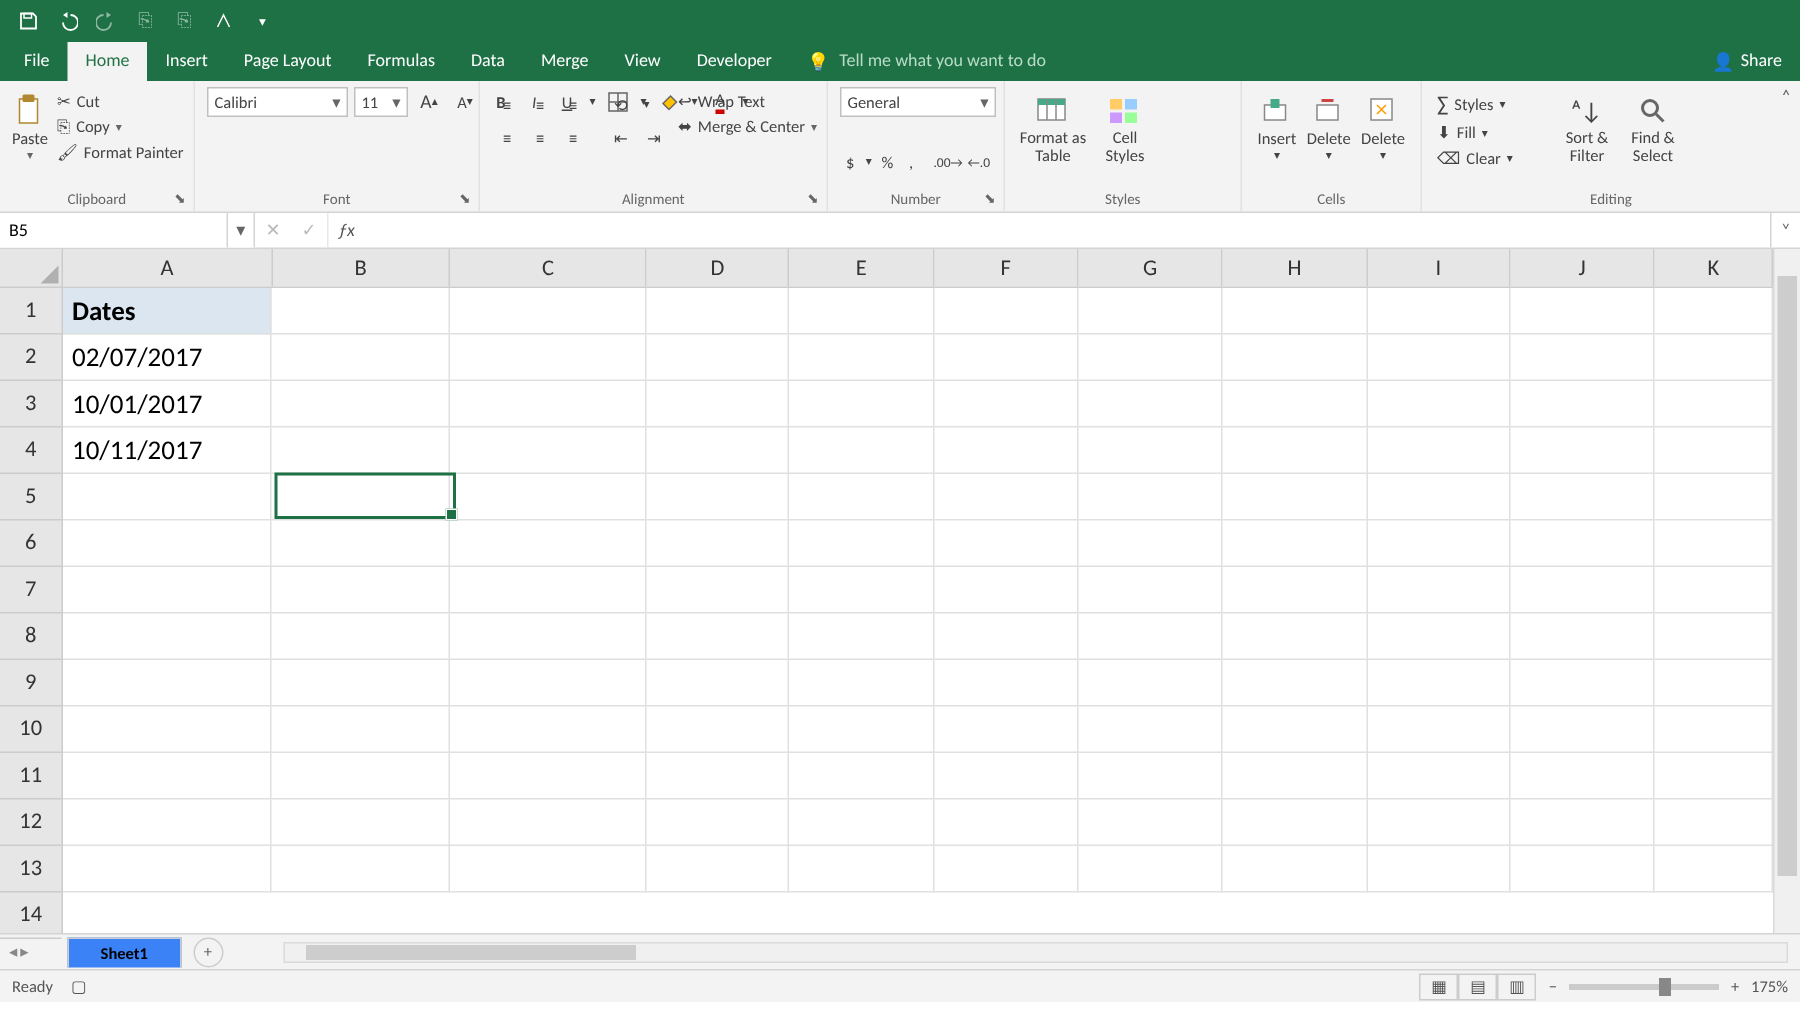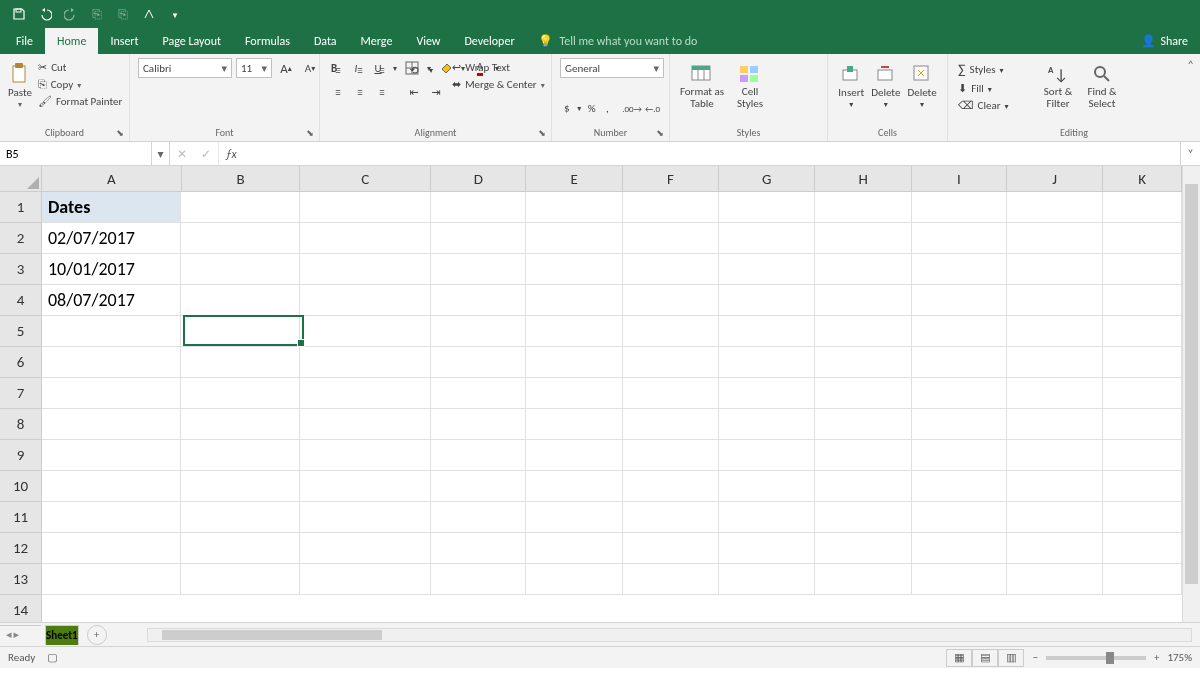--- a/index.html
+++ b/index.html
@@ -59,21 +59,21 @@
 .cell.bold { font-weight: bold; }
 .cell.header-highlight { background: #dce6f1; }
 .selected-cell { position: absolute; border: 2px solid #1e7145; pointer-events: none; z-index: 5; }
 .selected-cell::after { content: ""; position: absolute; right: -3px; bottom: -3px; width: 6px; height: 6px; background: #1e7145; border: 1px solid #fff; }
 .vscroll { position: absolute; top: 0; right: 0; width: 18px; bottom: 0; background: #f0f0f0; border-left: 1px solid #dadada; }
 .vscroll .thumb { position: absolute; left: 2px; right: 2px; top: 18px; height: 400px; background: #cdcdcd; }
 
 
 .sheet-bar { height: 24px; background: #f3f3f3; border-top: 1px solid #d4d4d4; display: flex; align-items: center; font-size: 11px; }
 .sheet-nav { display: flex; gap: 2px; padding: 0 6px; color: #888; }
-.sheet-tab { background: #4d7c0f; border: 1px solid #ccc; border-bottom: none; padding: 3px 0; font-size: 11px; font-weight: bold; cursor: pointer; }
+.sheet-tab { background: #3b82f6; border: 1px solid #ccc; border-bottom: none; padding: 3px 21px; font-size: 11px; font-weight: bold; cursor: pointer; }
 .add-sheet { width: 20px; height: 20px; border: 1px solid #ccc; border-radius: 50%; display: flex; align-items: center; justify-content: center; margin-left: 8px; color: #666; cursor: pointer; }
 .hscroll { flex: 1; margin: 0 8px 0 40px; height: 14px; background: #f0f0f0; border: 1px solid #dadada; position: relative; }
 .hscroll .thumb { position: absolute; top: 1px; bottom: 1px; left: 14px; width: 220px; background: #cdcdcd; }
 
 
 .status-bar { height: 22px; background: #f3f3f3; border-top: 1px solid #d4d4d4; display: flex; align-items: center; font-size: 11px; color: #555; padding: 0 8px; }
 .status-bar .right { margin-left: auto; display: flex; align-items: center; gap: 8px; }
 .view-btns { display: flex; }
 .view-btns .vb { width: 26px; height: 18px; border: 1px solid #ccc; display: flex; align-items: center; justify-content: center; }
 .zoom-slider { width: 100px; height: 4px; background: #ccc; position: relative; }
@@ -455,21 +455,21 @@
         <div class="cell" style="width: 97px;"></div>
         <div class="cell" style="width: 98px;"></div>
         <div class="cell" style="width: 98px;"></div>
         <div class="cell" style="width: 98px;"></div>
         <div class="cell" style="width: 98px;"></div>
         <div class="cell" style="width: 97px;"></div>
         <div class="cell" style="width: 98px;"></div>
         <div class="cell" style="width: 80px;"></div>
       </div>
       <div class="cell-row">
-        <div class="cell" style="width: 142px;">08/07/2017</div>
+        <div class="cell" style="width: 142px;">10/11/2017</div>
         <div class="cell" style="width: 121px;"></div>
         <div class="cell" style="width: 133px;"></div>
         <div class="cell" style="width: 97px;"></div>
         <div class="cell" style="width: 98px;"></div>
         <div class="cell" style="width: 98px;"></div>
         <div class="cell" style="width: 98px;"></div>
         <div class="cell" style="width: 98px;"></div>
         <div class="cell" style="width: 97px;"></div>
         <div class="cell" style="width: 98px;"></div>
         <div class="cell" style="width: 80px;"></div>

